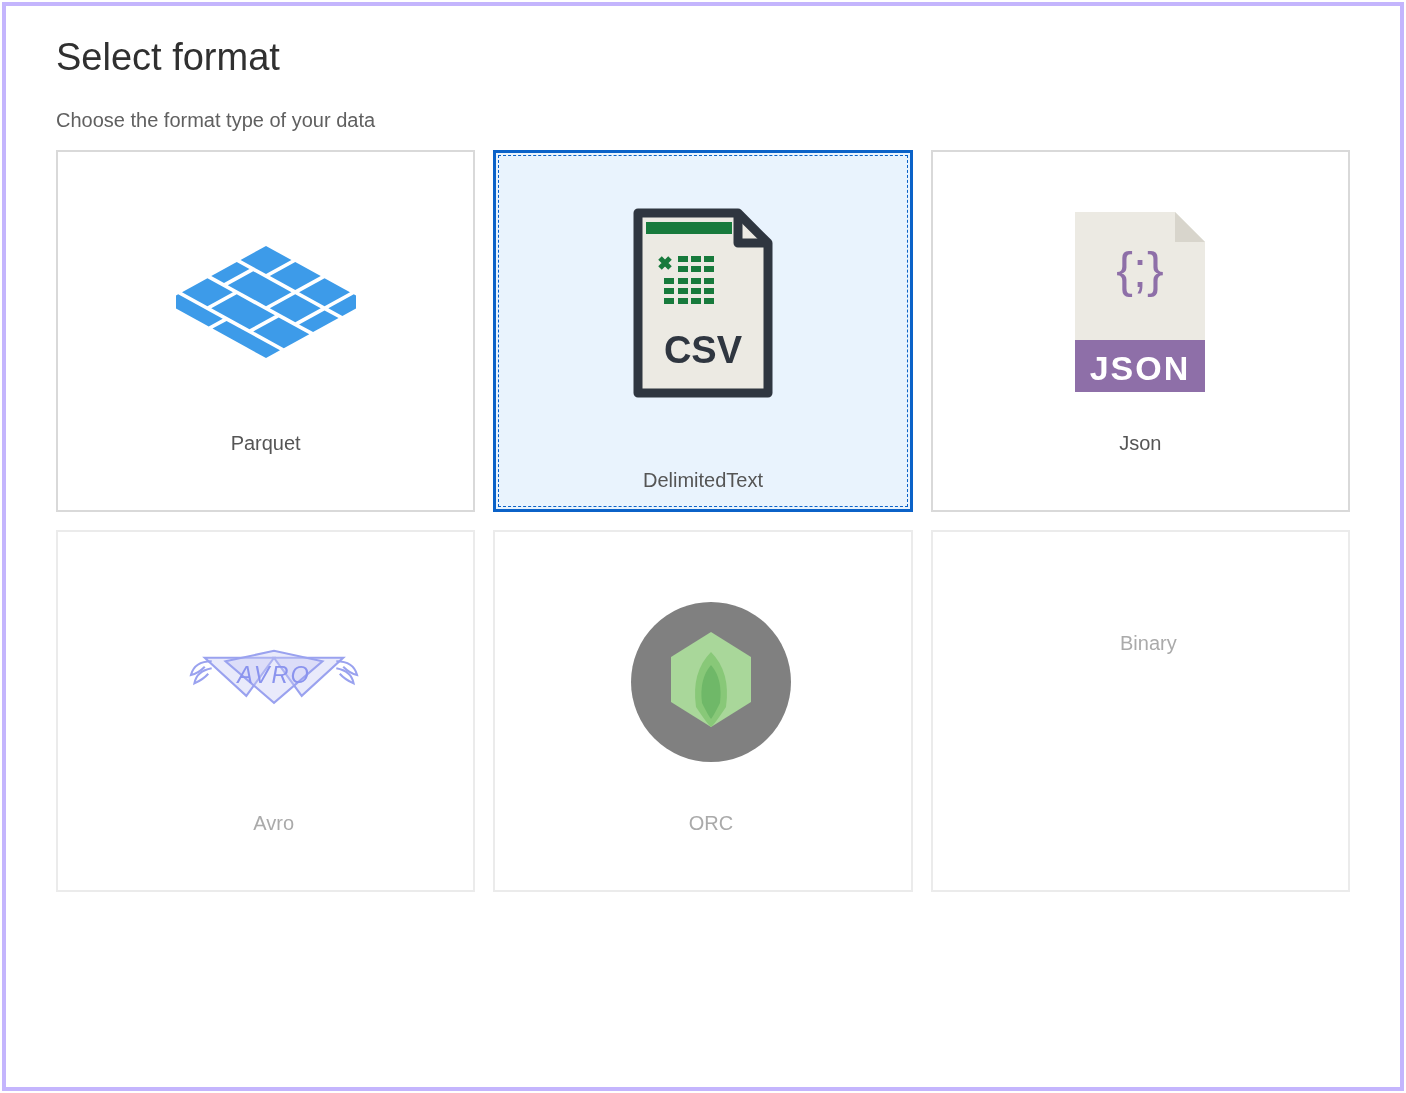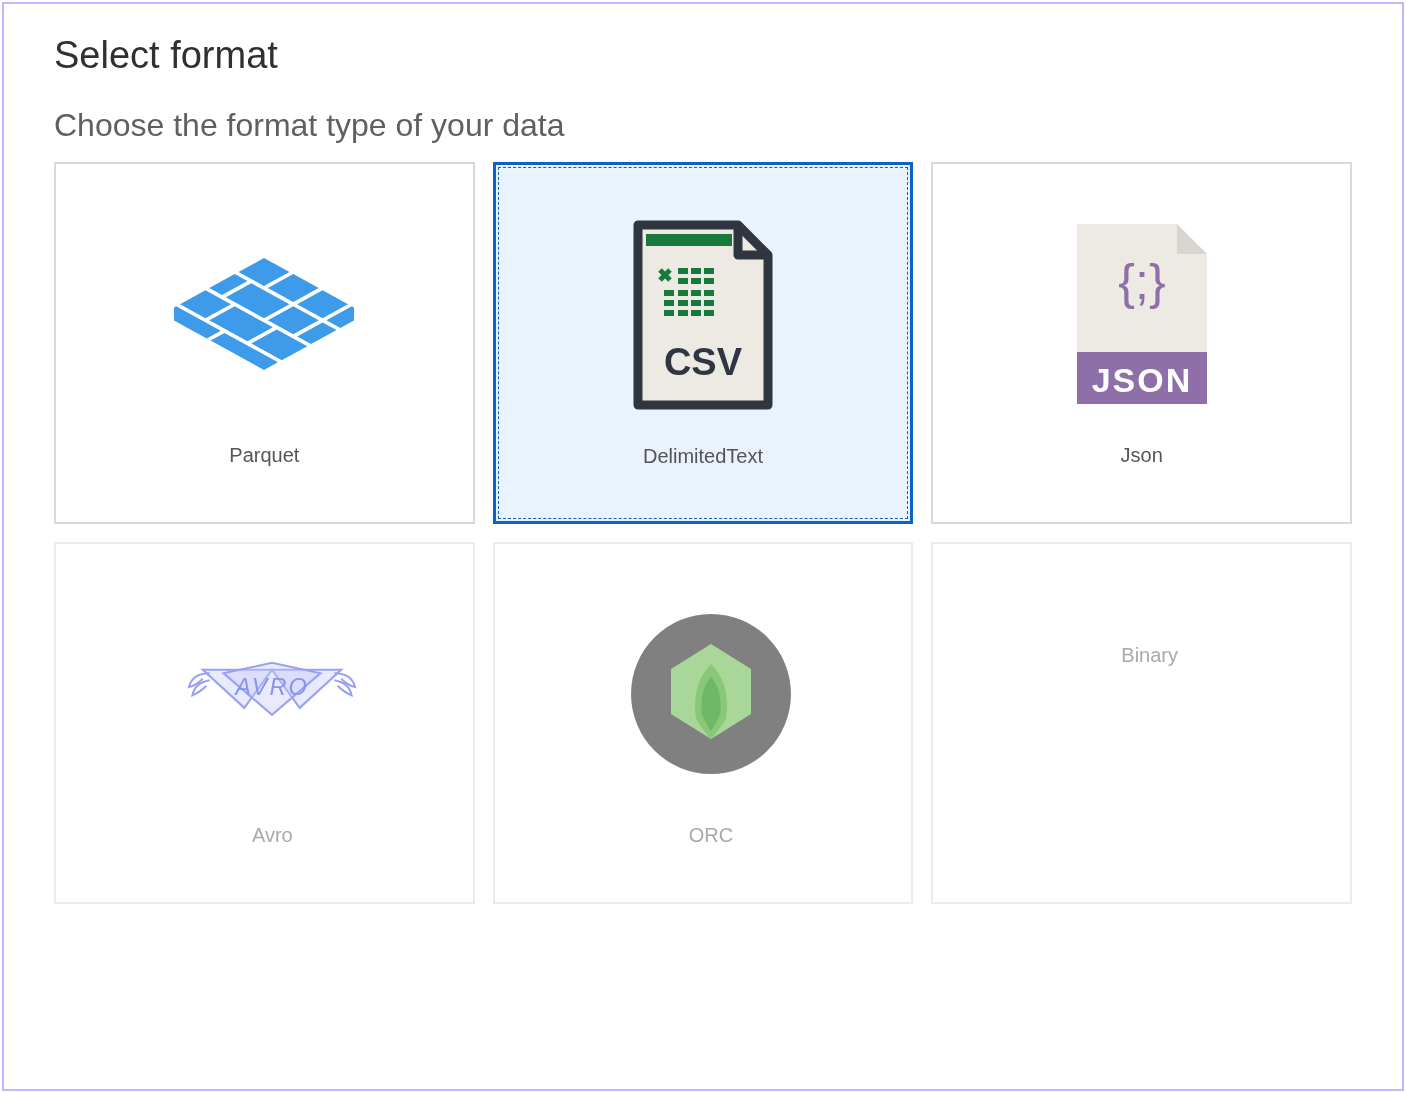--- a/index.html
+++ b/index.html
@@ -2,33 +2,33 @@
 <html><head>
 <meta charset="utf-8">
 <style>
   * { box-sizing: border-box; margin: 0; padding: 0; }
   body {
     font-family: "Segoe UI", -apple-system, BlinkMacSystemFont, sans-serif;
     background: #fff;
     padding: 2px;
   }
   .outer-frame {
-    border: 2px solid #c4b5fd;
+    border: 4px solid #c4b5fd;
     width: 1402px;
     height: 1089px;
     padding: 30px 50px;
   }
   .page-title {
     font-size: 38px;
     font-weight: 400;
     color: #303030;
     margin-bottom: 30px;
   }
   .subtitle {
-    font-size: 32px;
+    font-size: 20px;
     font-weight: 400;
     color: #606060;
     margin-bottom: 18px;
   }
   .grid {
     display: grid;
     grid-template-columns: repeat(3, 1fr);
     gap: 18px;
     width: 100%;
   }
@@ -42,20 +42,21 @@
     justify-content: flex-start;
     padding-top: 60px;
     cursor: pointer;
     position: relative;
   }
   .card.selected {
     border: 3px solid #0b62c8;
     background: #e9f3fd;
     outline: 1px dashed #0b62c8;
     outline-offset: -6px;
+    gap: 36px;
   }
   .card.disabled {
     border: 2px solid #ebebeb;
     padding-left: 16px;
   }
   .card-icon {
     width: 180px;
     height: 180px;
     display: flex;
     align-items: center;

